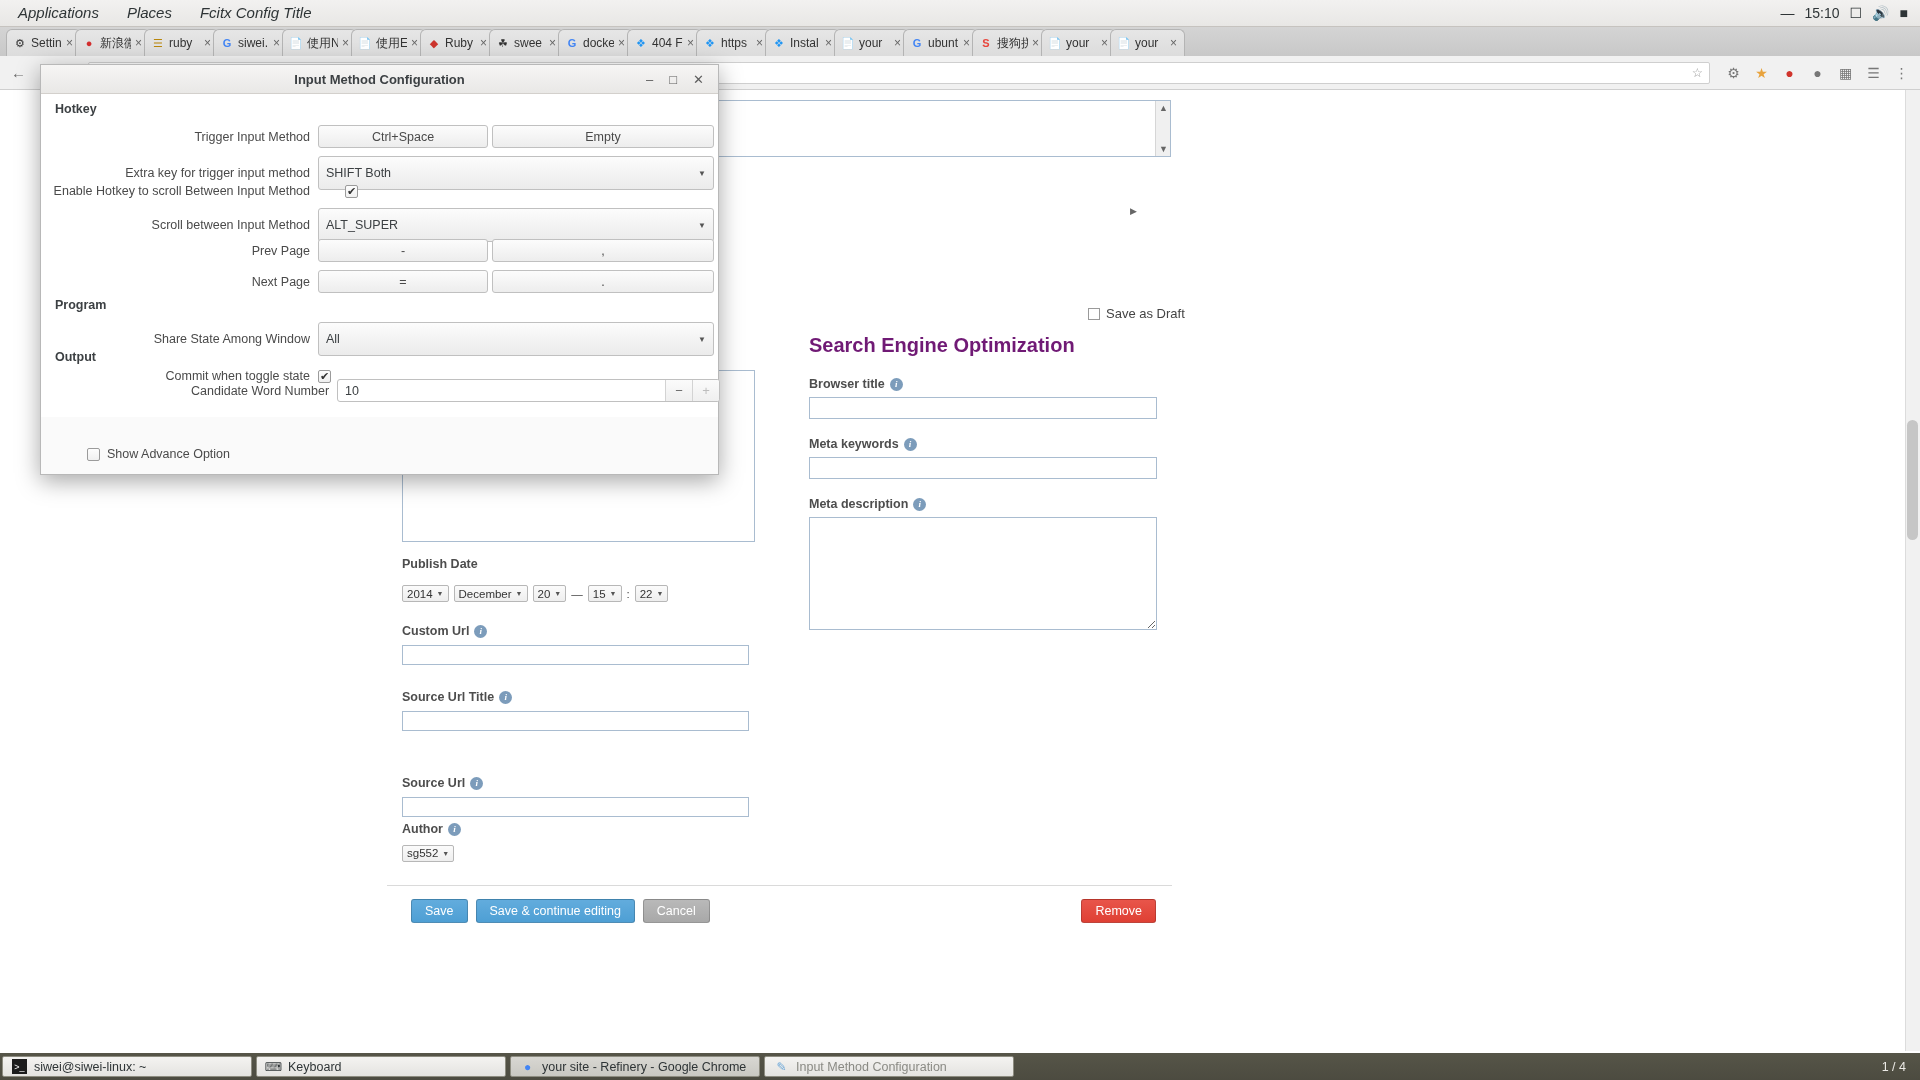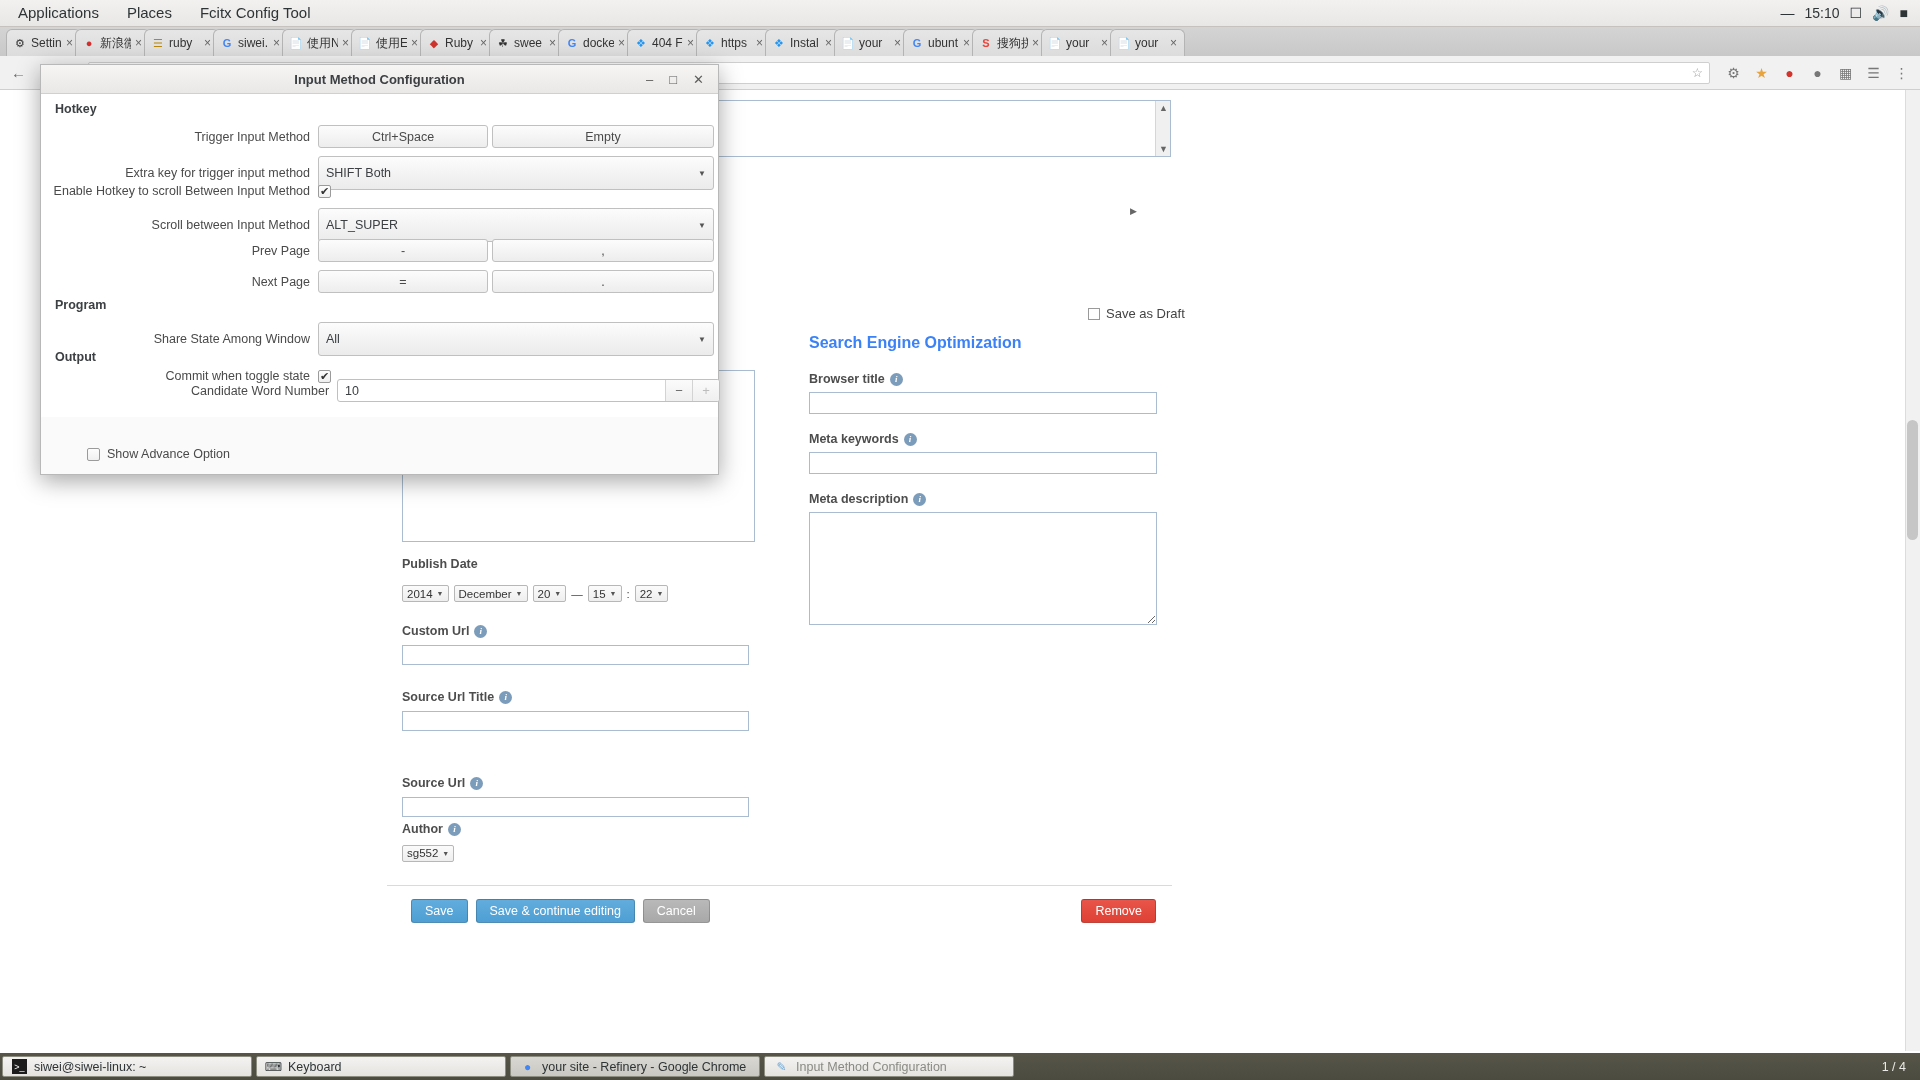--- a/index.html
+++ b/index.html
@@ -10,21 +10,21 @@
   }
   #root { position: relative; width: 1920px; height: 1080px; }
 
   
   .gnome-panel {
     position: absolute; left: 0; top: 0; width: 1920px; height: 27px;
     background: linear-gradient(180deg,#f2f1f0 0%,#e8e7e5 100%);
     border-bottom: 1px solid #c6c3bf;
     display: flex; align-items: center; font-size: 15px; color: #2e3436;
   }
-  .gnome-menu { padding: 0 14px; line-height: 26px; height: 26px; }
+  .gnome-menu { padding: 0 14px; line-height: 26px; height: 26px; font-style: italic; }
   .gnome-menu:first-child { margin-left: 4px; }
   .panel-right {
     margin-left: auto; display: flex; align-items: center; gap: 10px;
     padding-right: 12px; font-size: 14px; color: #2e3436;
   }
   .panel-icon { display: inline-block; }
 
   
   .chrome-win {
     position: absolute; left: 0; top: 27px; width: 1920px; height: 1024px;
@@ -97,21 +97,21 @@
   .editor-vscroll .arrow { position: absolute; left: 3px; font-size: 9px; color:#666; }
 
   .draft-row {
     position: absolute; left: 1088px; top: 216px;
     display: flex; align-items: center; gap: 6px; font-size: 13px; color: #444;
   }
   .cb { width: 12px; height: 12px; border: 1px solid #9a9a9a; background: #fff;
         display: inline-block; vertical-align: middle; }
 
   .seo-panel { position: absolute; left: 809px; top: 244px; width: 350px; }
-  .seo-title { font-size: 16px; font-weight: bold; color: #3b82f6; margin-bottom: 20px; }
+  .seo-title { font-size: 20px; font-weight: bold; color: #701a75; margin-bottom: 20px; }
   .field-label {
     font-size: 12.5px; font-weight: bold; color: #4d4d4d;
     display: flex; align-items: center; gap: 5px; margin-bottom: 6px;
   }
   .info-icon {
     width: 13px; height: 13px; border-radius: 50%; background: #7c9cbb;
     color: #fff; font-size: 9px; font-weight: bold; font-style: italic;
     display: inline-flex; align-items: center; justify-content: center;
     font-family: "Liberation Serif", serif;
   }
@@ -262,21 +262,21 @@
   }
 </style>
 </head>
 <body>
 
 <div id="root">
 
   <div class="gnome-panel">
     <div class="gnome-menu">Applications</div>
     <div class="gnome-menu">Places</div>
-    <div class="gnome-menu">Fcitx Config Tool</div>
+    <div class="gnome-menu">Fcitx Config Title</div>
     <div class="panel-right">
       <span class="panel-icon">—</span>
       <span>15:10</span>
       <span class="panel-icon">☐</span>
       <span class="panel-icon">🔊</span>
       <span class="panel-icon">■</span>
     </div>
   </div>
 
   <div class="chrome-win">
@@ -529,21 +529,21 @@
       </div>
 
       <div class="row" style="left:0; top:62px; width:679px;">
         <div class="row-label" style="width:277px">Extra key for trigger input method</div>
         <div class="combo" style="width:396px">
           <span>SHIFT Both</span>
           <span class="caret-dn">▼</span>
         </div>
       </div>
 
-      <div class="row" style="left:0; top:90px; width:679px;">
+      <div class="row" style="left:0; top:90px; width:679px;gap:27px;">
         <div class="row-label" style="width:277px">Enable Hotkey to scroll Between Input Method</div>
         <div class="chk">✔</div>
       </div>
 
       <div class="row" style="left:0; top:114px; width:679px;">
         <div class="row-label" style="width:277px">Scroll between Input Method</div>
         <div class="combo" style="width:396px">
           <span>ALT_SUPER</span>
           <span class="caret-dn">▼</span>
         </div>

